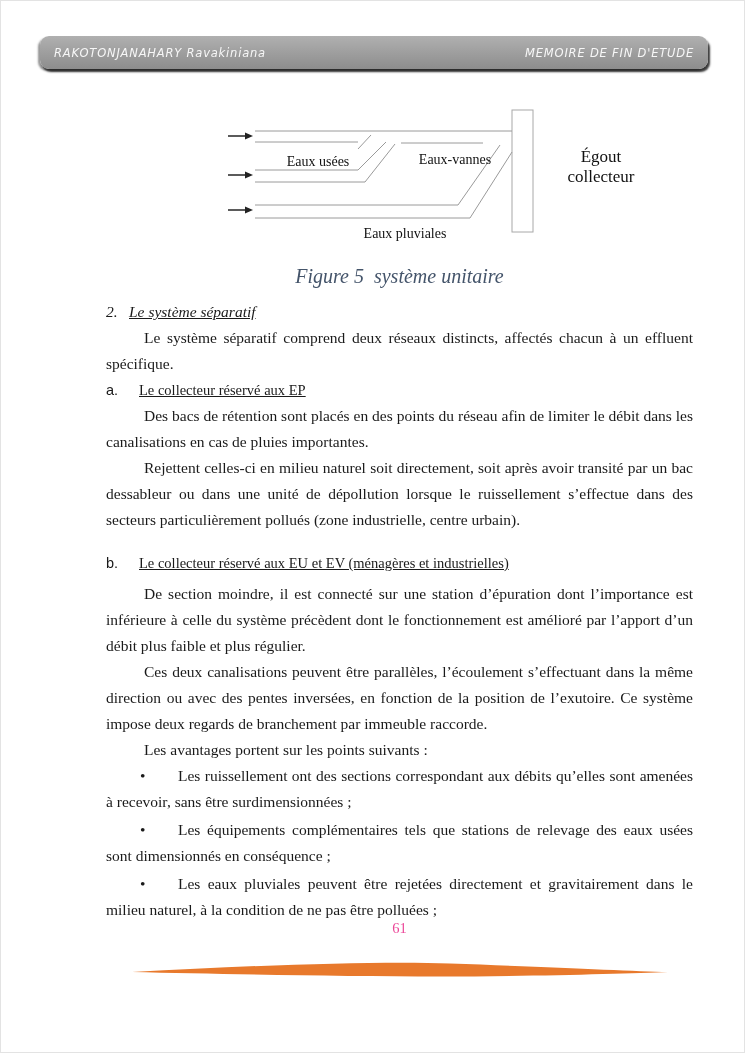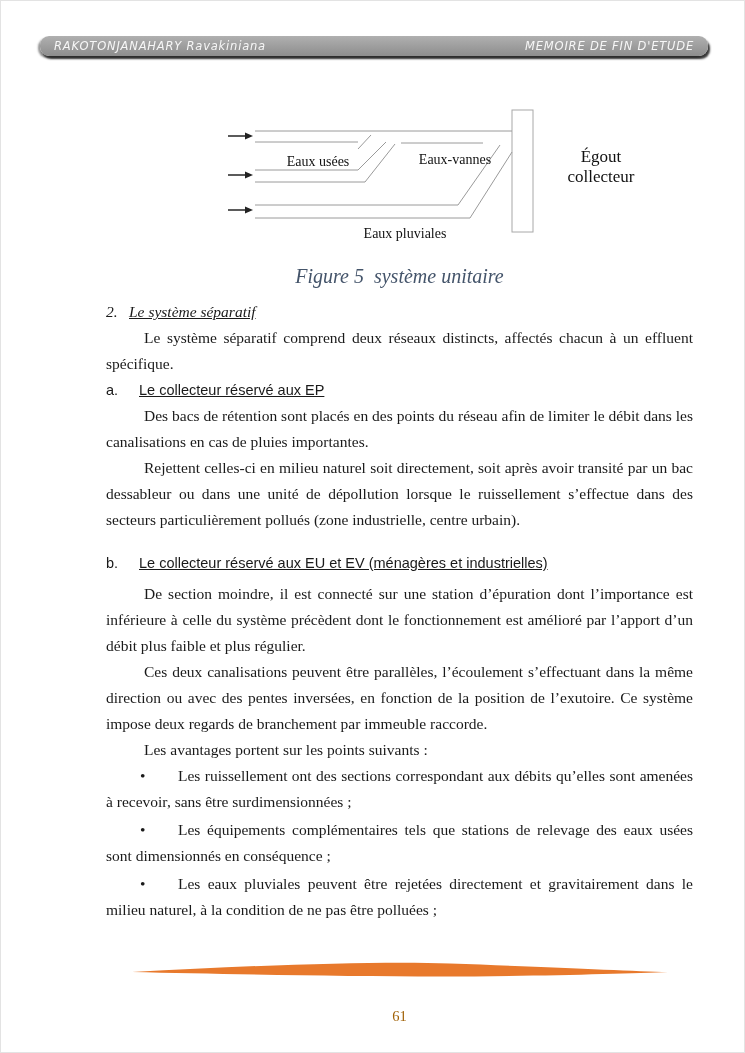--- a/index.html
+++ b/index.html
@@ -12,21 +12,21 @@
     font-family: "Liberation Serif", serif;
     color: #1a1a1a;
     overflow: hidden;
     box-shadow: inset 0 0 0 1px #e3e3e3;
   }
 
   
   .header-bar {
     position: absolute;
     left: 40px; top: 36px;
-    width: 668px; height: 20px;
+    width: 668px; height: 33px;
     border-radius: 9px;
     background: linear-gradient(#b0b0b0, #8d8d8d);
     box-shadow: 2px 3px 2px rgba(25,25,25,0.85), -2px 2px 2px rgba(25,25,25,0.45);
     display: flex;
     justify-content: space-between;
     align-items: center;
     padding: 0 14px;
     font-family: "DejaVu Sans", sans-serif;
     font-style: italic;
     font-size: 11.5px;
@@ -63,38 +63,38 @@
   .heading-2 .h-title {
     font-style: italic; text-decoration: underline;
   }
   .para { text-indent: 38px; margin-top: 6px; }
   .sub-heading {
     margin-left: 39px; margin-top: 9px; margin-bottom: 7px;
     font-family: "Liberation Sans", sans-serif;
     font-size: 14.5px; text-align: left;
   }
   .sub-heading .h-letter { display: inline-block; width: 33px; }
-  .sub-heading .h-title { text-decoration: underline; }
+  .sub-heading .h-title { text-decoration: underline; font-family: Liberation Serif, serif; }
   .sub-heading.b { margin-top: 17px; margin-bottom: 5px; }
   .p2 { margin-top: 7px; }
   .p3 { margin-top: 11px; }
   .p4 { margin-top: 0; }
   .p5 { margin-top: 10px; }
   .p6 { margin-top: 10px; }
   .bullet { margin-top: 11px; text-indent: 0; }
   .bullet + .bullet { margin-top: 2px; }
   .bullet-mark {
     display: inline-block; margin-left: 34px; width: 38px;
   }
 
   
   .footer-swoosh { position: absolute; left: 130px; top: 961px; }
   .page-number {
-    position: absolute; left: 106px; top: 1008px; width: 587px;
-    text-align: center; font-size: 14.5px; color: #a16207;
+    position: absolute; left: 106px; top: 920px; width: 587px;
+    text-align: center; font-size: 14.5px; color: #ec4899;
   }
 </style>
 </head>
 <body>
 
 <div class="page">
 
   <div class="header-bar">
     <span>RAKOTONJANAHARY Ravakiniana</span>
     <span>MEMOIRE DE FIN D'ETUDE</span>

